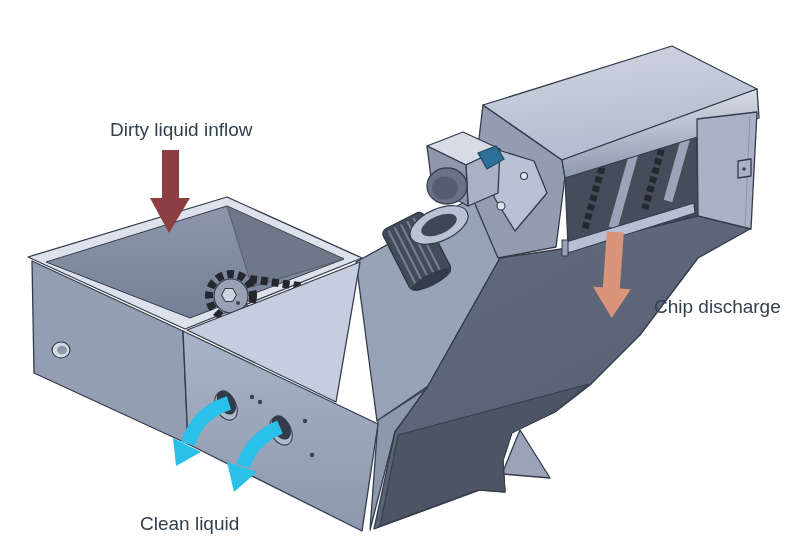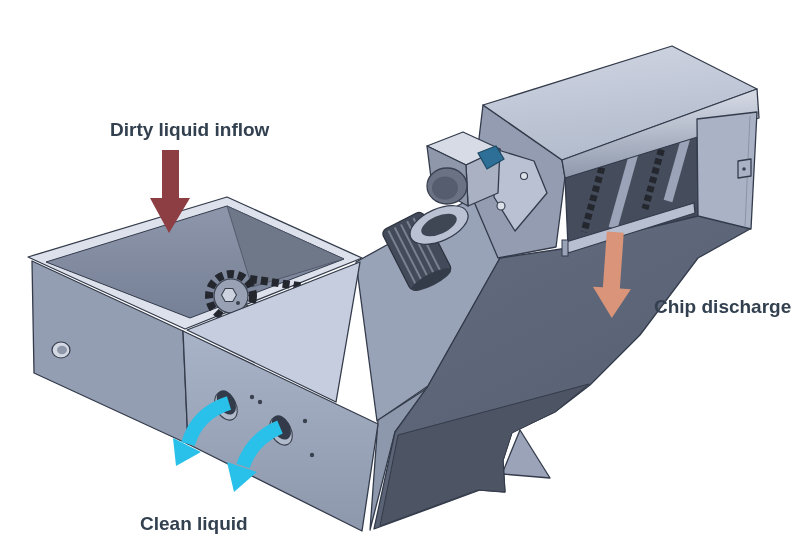--- a/index.html
+++ b/index.html
@@ -1,17 +1,17 @@
 <!DOCTYPE html>
 <html><head>
 <meta charset="utf-8">
 <style>
   html,body{margin:0;padding:0;background:#fff;}
   .stage{position:relative;width:808px;height:554px;background:#fff;overflow:hidden;
-         font-family:"Liberation Sans",sans-serif;font-weight:bold;}
+         font-family:"Liberation Sans",sans-serif;}
   .stage svg{position:absolute;left:0;top:0;}
   .ln{stroke:#333b4b;stroke-width:1.3;stroke-linejoin:round;}
   text.lbl{font-family:"Liberation Sans",sans-serif;font-size:19px;}
 </style>
 </head>
 <body>
 
 <div class="stage">
 <svg width="808" height="554" viewBox="0 0 808 554">
   <defs>

